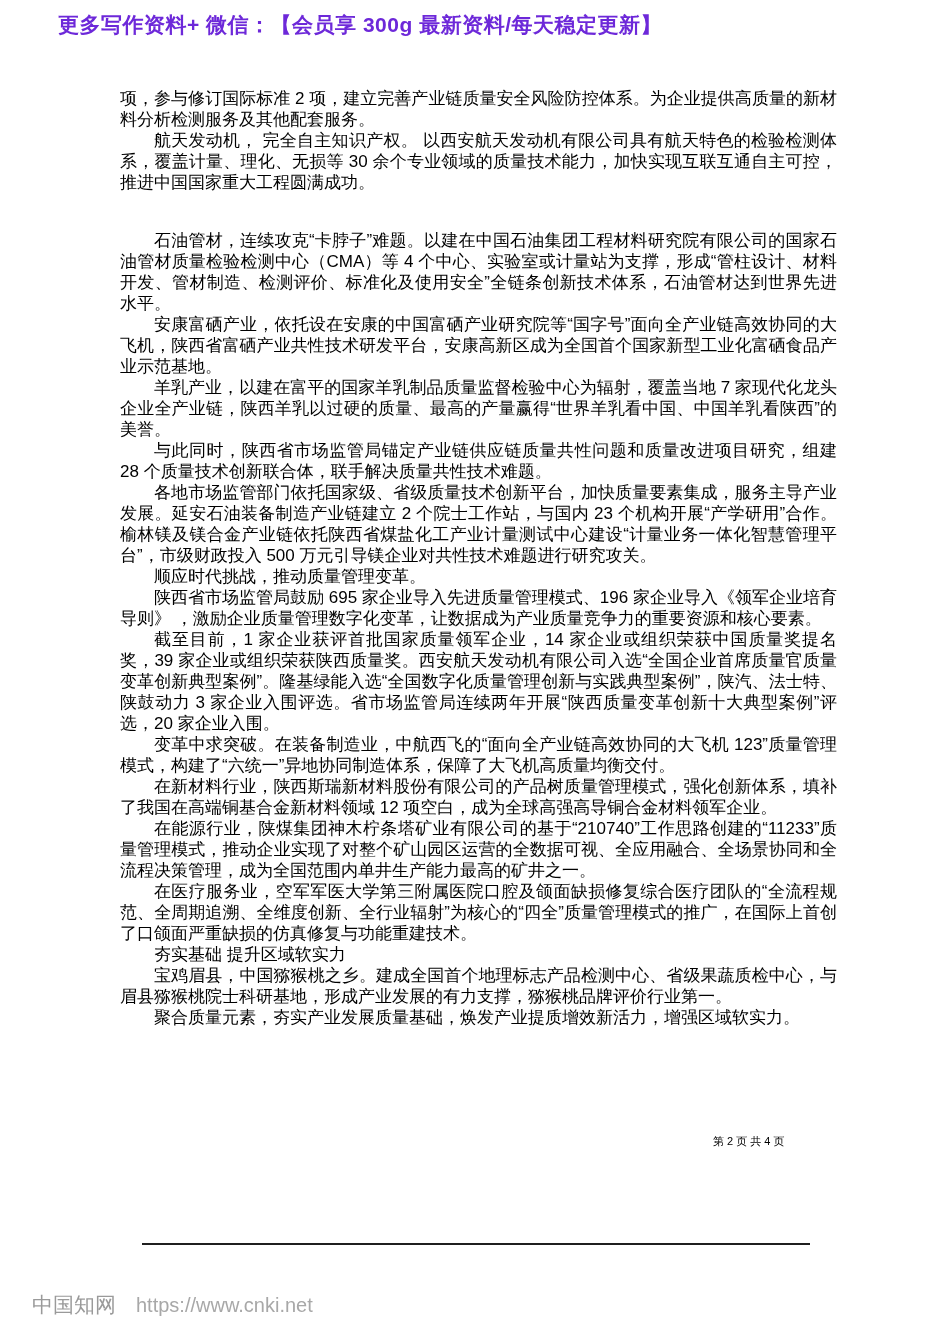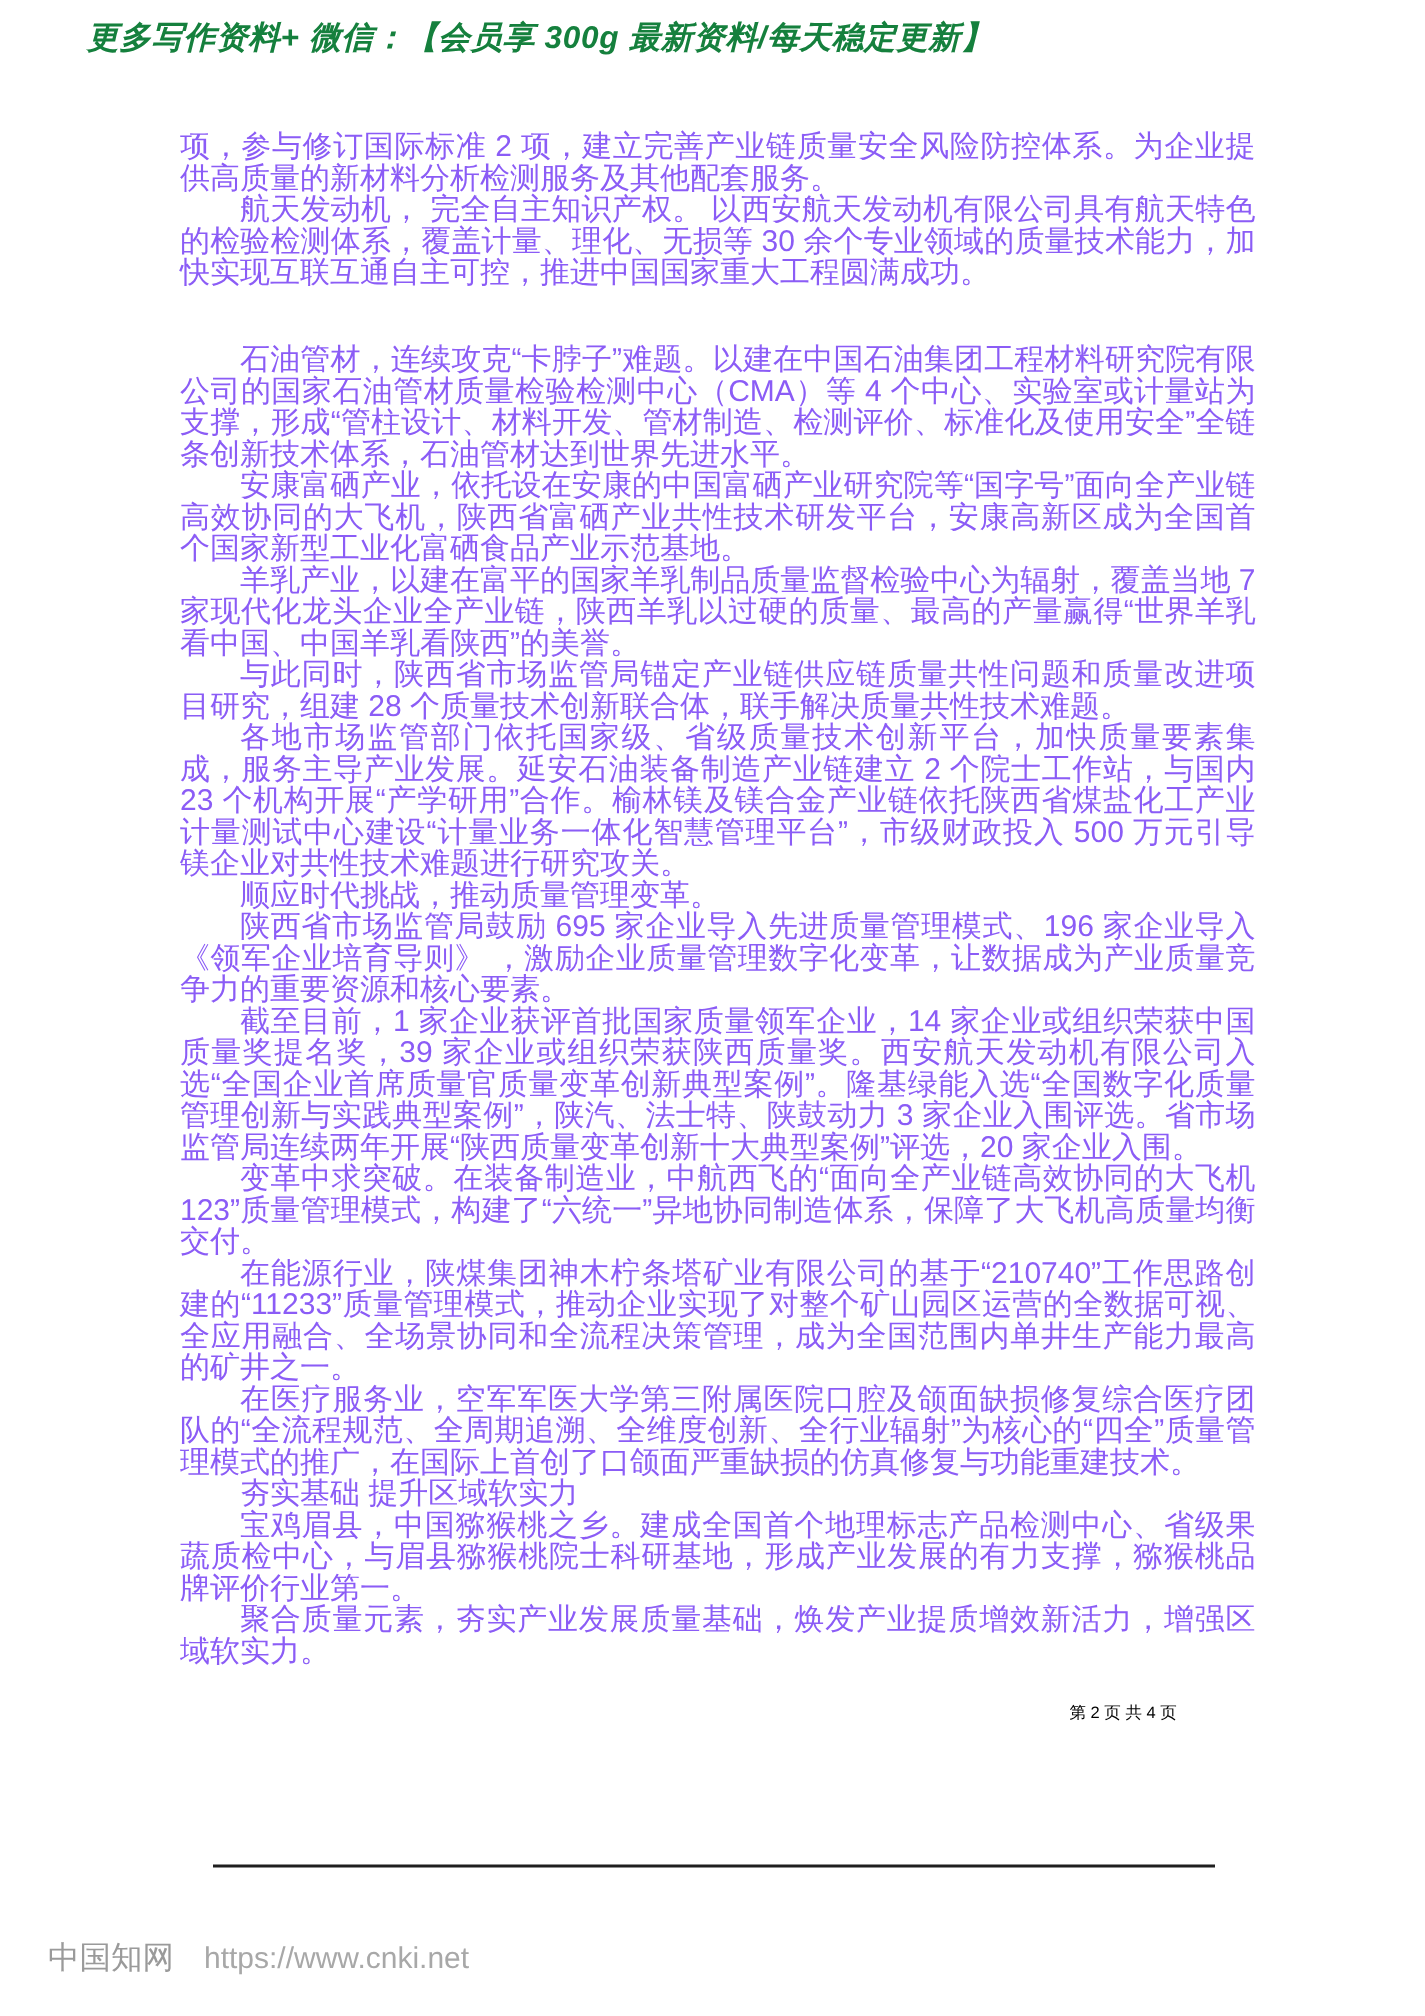--- a/index.html
+++ b/index.html
@@ -19,23 +19,23 @@
     font-weight: bold;
     letter-spacing: 0.5px;
     color: #f20000;
     white-space: nowrap;
   }
   .body-text {
     position: absolute;
     left: 120px;
     top: 88px;
     width: 717px;
-    font-size: 20px;
+    font-size: 17px;
     line-height: 21px;
-    color: #8b5cf6;
+    color: #000000;
     text-align: justify;
   }
   .para { margin: 0; padding: 0; }
   .para.indent { text-indent: 2em; }
   .para.gap-after { margin-bottom: 37px; }
   .page-indicator {
     position: absolute;
     left: 713px;
     top: 1134px;
     font-size: 11px;
@@ -66,34 +66,35 @@
     font-size: 20px;
     color: #a8a8a8;
     text-decoration: none;
   }
 </style>
 </head>
 <body>
 
 <div class="page">
 
-  <div class="promo" style="color: #15803d; font-style: italic;">更多写作资料+ 微信：【会员享 300g 最新资料/每天稳定更新】</div>
+  <div class="promo" style="color: #6d28d9;">更多写作资料+ 微信：【会员享 300g 最新资料/每天稳定更新】</div>
 
   <div class="body-text" id="paragraphs">
       <p class="para">项，参与修订国际标准 2 项，建立完善产业链质量安全风险防控体系。为企业提供高质量的新材料分析检测服务及其他配套服务。</p>
       <p class="para indent gap-after">航天发动机， 完全自主知识产权。 以西安航天发动机有限公司具有航天特色的检验检测体系，覆盖计量、理化、无损等 30 余个专业领域的质量技术能力，加快实现互联互通自主可控，推进中国国家重大工程圆满成功。</p>
       <p class="para indent">石油管材，连续攻克“卡脖子”难题。以建在中国石油集团工程材料研究院有限公司的国家石油管材质量检验检测中心（CMA）等 4 个中心、实验室或计量站为支撑，形成“管柱设计、材料开发、管材制造、检测评价、标准化及使用安全”全链条创新技术体系，石油管材达到世界先进水平。</p>
       <p class="para indent">安康富硒产业，依托设在安康的中国富硒产业研究院等“国字号”面向全产业链高效协同的大飞机，陕西省富硒产业共性技术研发平台，安康高新区成为全国首个国家新型工业化富硒食品产业示范基地。</p>
       <p class="para indent">羊乳产业，以建在富平的国家羊乳制品质量监督检验中心为辐射，覆盖当地 7 家现代化龙头企业全产业链，陕西羊乳以过硬的质量、最高的产量赢得“世界羊乳看中国、中国羊乳看陕西”的美誉。</p>
       <p class="para indent">与此同时，陕西省市场监管局锚定产业链供应链质量共性问题和质量改进项目研究，组建 28 个质量技术创新联合体，联手解决质量共性技术难题。</p>
       <p class="para indent">各地市场监管部门依托国家级、省级质量技术创新平台，加快质量要素集成，服务主导产业发展。延安石油装备制造产业链建立 2 个院士工作站，与国内 23 个机构开展“产学研用”合作。榆林镁及镁合金产业链依托陕西省煤盐化工产业计量测试中心建设“计量业务一体化智慧管理平台”，市级财政投入 500 万元引导镁企业对共性技术难题进行研究攻关。</p>
       <p class="para indent">顺应时代挑战，推动质量管理变革。</p>
       <p class="para indent">陕西省市场监管局鼓励 695 家企业导入先进质量管理模式、196 家企业导入《领军企业培育导则》 ，激励企业质量管理数字化变革，让数据成为产业质量竞争力的重要资源和核心要素。</p>
       <p class="para indent">截至目前，1 家企业获评首批国家质量领军企业，14 家企业或组织荣获中国质量奖提名奖，39 家企业或组织荣获陕西质量奖。西安航天发动机有限公司入选“全国企业首席质量官质量变革创新典型案例”。隆基绿能入选“全国数字化质量管理创新与实践典型案例”，陕汽、法士特、陕鼓动力 3 家企业入围评选。省市场监管局连续两年开展“陕西质量变革创新十大典型案例”评选，20 家企业入围。</p>
       <p class="para indent">变革中求突破。在装备制造业，中航西飞的“面向全产业链高效协同的大飞机 123”质量管理模式，构建了“六统一”异地协同制造体系，保障了大飞机高质量均衡交付。</p>
+      <p class="para indent">在新材料行业，陕西斯瑞新材料股份有限公司的产品树质量管理模式，强化创新体系，填补了我国在高端铜基合金新材料领域 12 项空白，成为全球高强高导铜合金材料领军企业。</p>
       <p class="para indent">在能源行业，陕煤集团神木柠条塔矿业有限公司的基于“210740”工作思路创建的“11233”质量管理模式，推动企业实现了对整个矿山园区运营的全数据可视、全应用融合、全场景协同和全流程决策管理，成为全国范围内单井生产能力最高的矿井之一。</p>
       <p class="para indent">在医疗服务业，空军军医大学第三附属医院口腔及颌面缺损修复综合医疗团队的“全流程规范、全周期追溯、全维度创新、全行业辐射”为核心的“四全”质量管理模式的推广，在国际上首创了口颌面严重缺损的仿真修复与功能重建技术。</p>
       <p class="para indent">夯实基础 提升区域软实力</p>
       <p class="para indent">宝鸡眉县，中国猕猴桃之乡。建成全国首个地理标志产品检测中心、省级果蔬质检中心，与眉县猕猴桃院士科研基地，形成产业发展的有力支撑，猕猴桃品牌评价行业第一。</p>
       <p class="para indent">聚合质量元素，夯实产业发展质量基础，焕发产业提质增效新活力，增强区域软实力。</p>
     </div>
 
   <div class="page-indicator">第 2 页 共 4 页</div>
 
   <div class="footer-rule" style="background: rgb(31, 31, 31);"></div>

